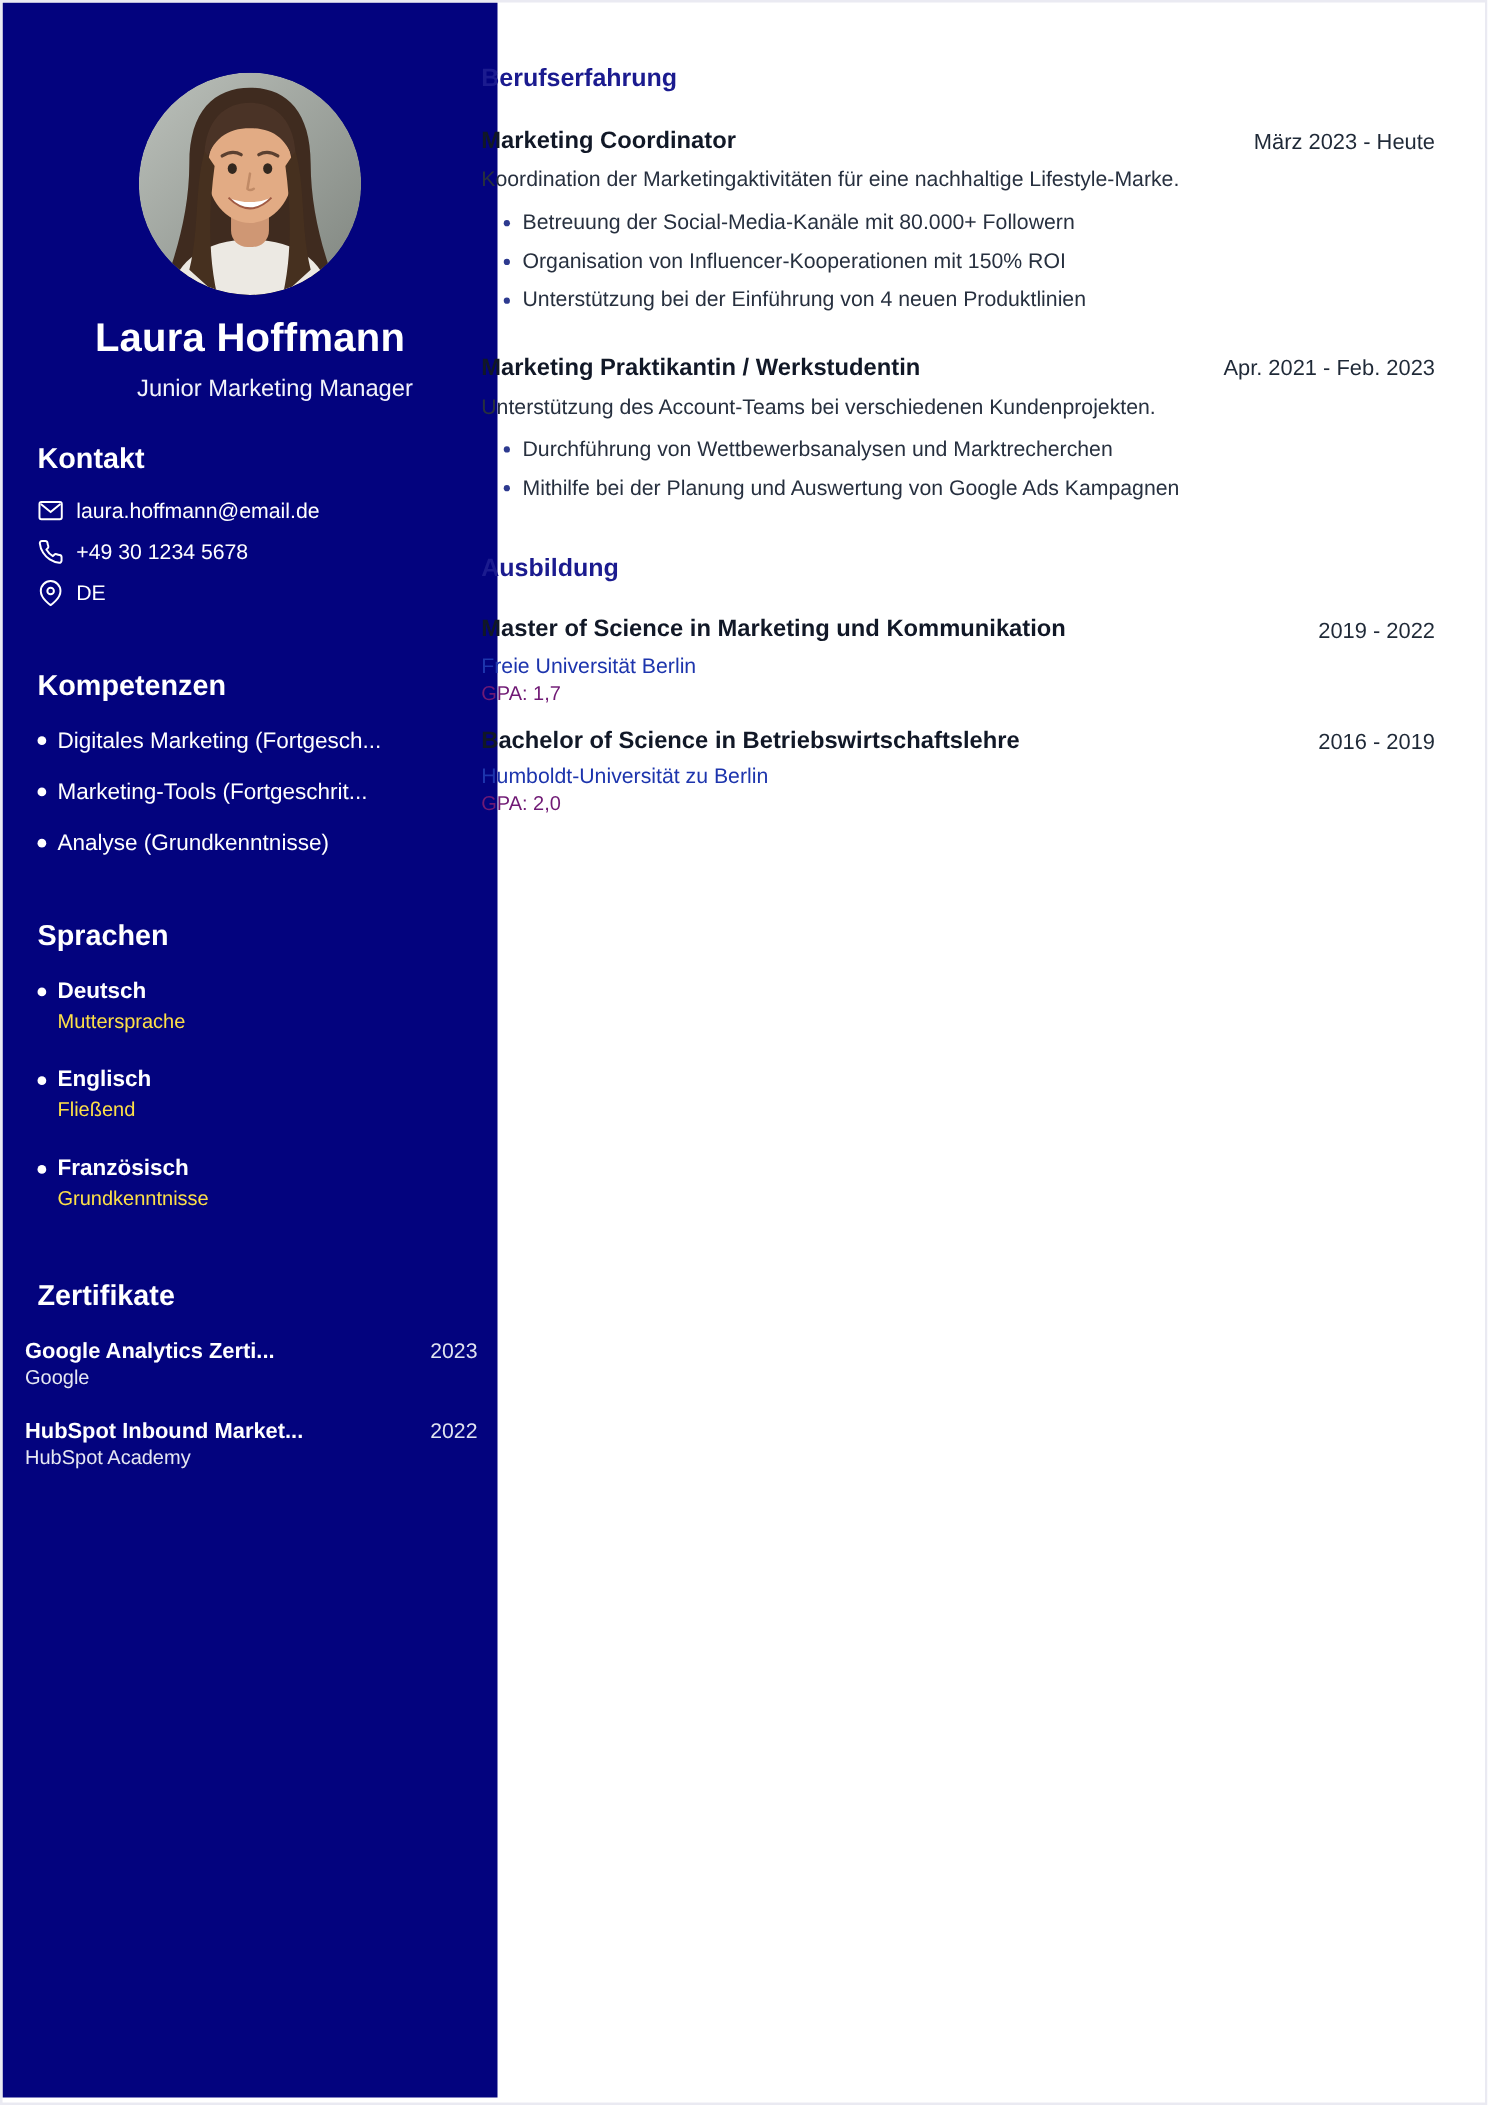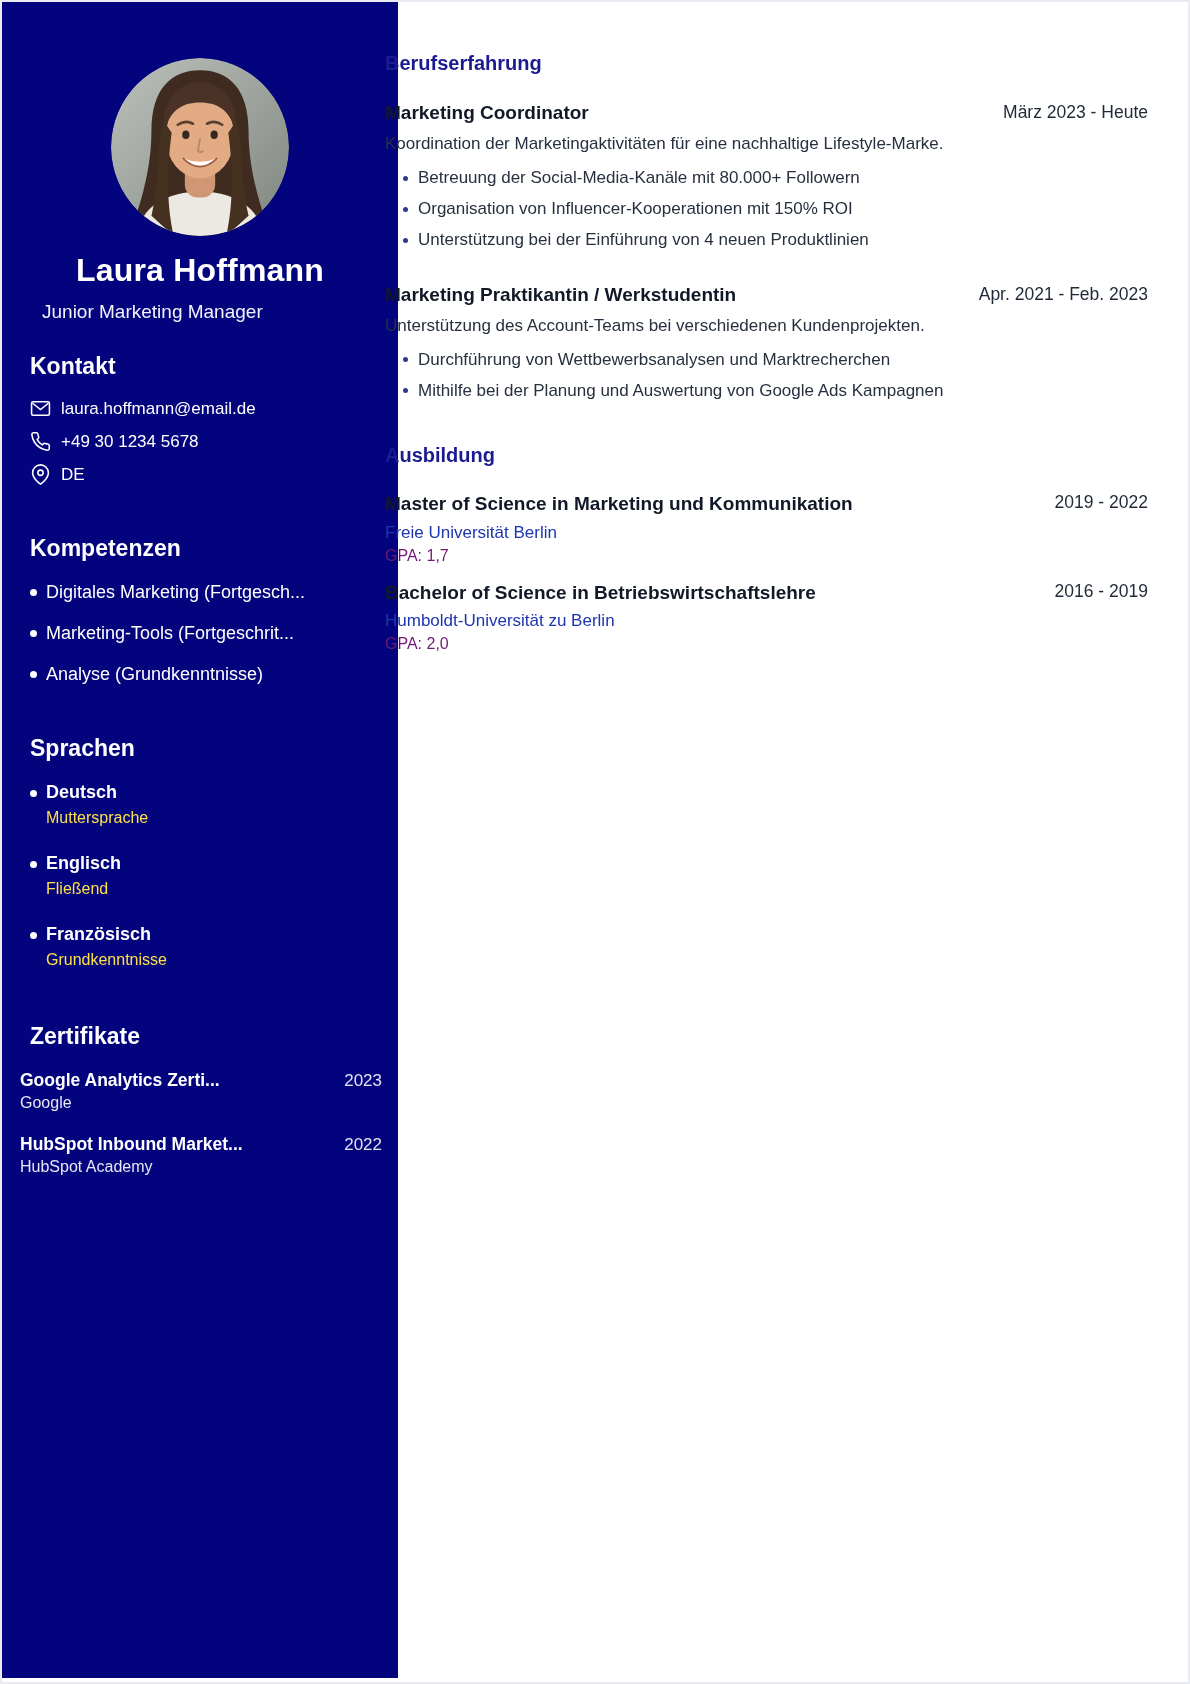--- a/index.html
+++ b/index.html
@@ -35,20 +35,21 @@
   .avatar svg { display: block; width: 100%; height: 100%; }
   .name {
     margin-top: 16px;
     text-align: center;
     font-size: 32px;
     font-weight: bold;
     letter-spacing: 0.2px;
   }
   .role {
     margin-top: 12px;
+    text-align: center;
     font-size: 19px;
     color: #f2f3fb;
     padding-left: 40px;
   }
   .sb-h2 {
     margin: 30px 0 0 28px;
     font-size: 23px;
     font-weight: bold;
   }
   .sb-h2.mt-lg { margin-top: 50px; }
@@ -131,21 +132,21 @@
     font-weight: bold;
     color: #1b1b8f;
     line-height: 1.1;
   }
   .sec-h1.edu { margin-top: 38px; }
 
   .job { margin-top: 28px; }
   .jhead, .ehead {
     display: flex;
     justify-content: space-between;
-    align-items: flex-start;
+    align-items: center;
     gap: 16px;
   }
   .jtitle {
     font-size: 19px;
     font-weight: bold;
     color: #111827;
   }
   .jdate, .edate {
     font-size: 17.5px;
     color: #1f2937;

